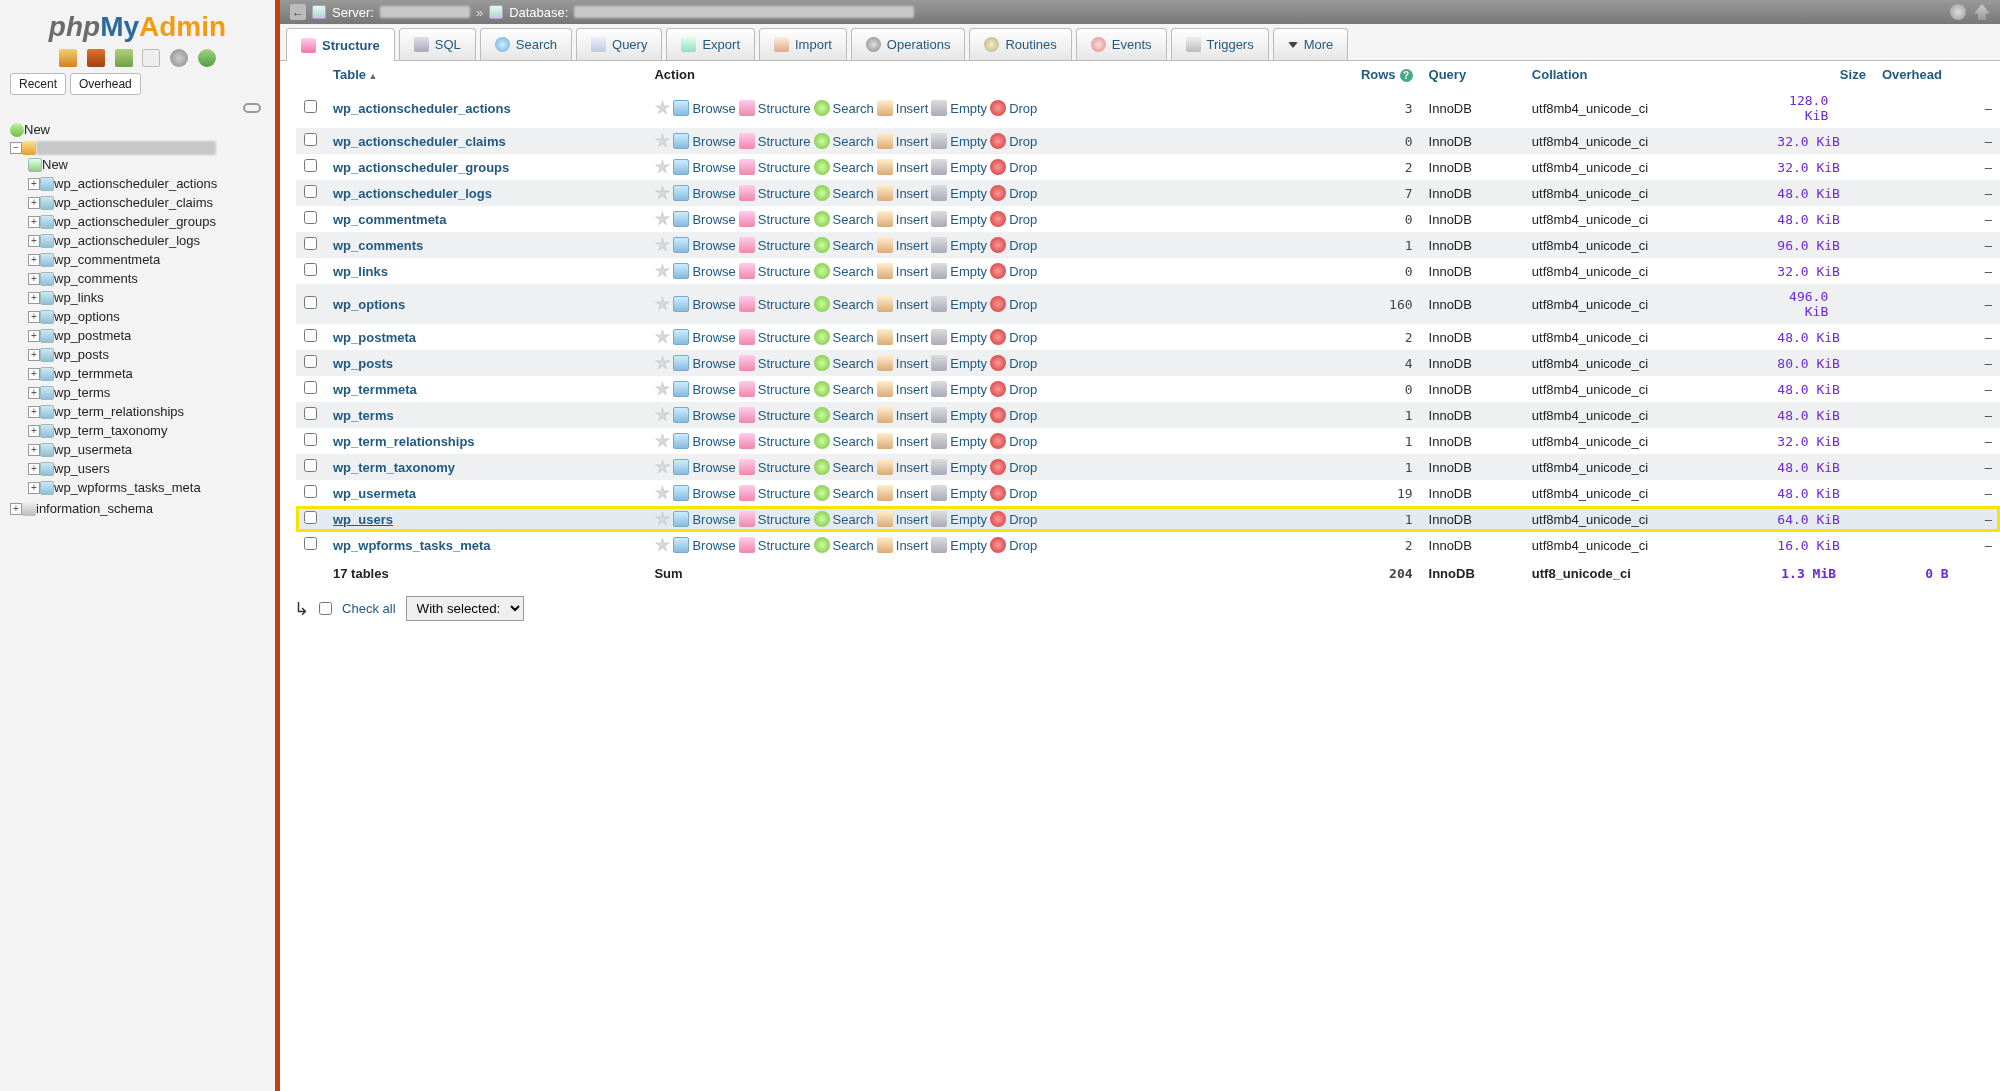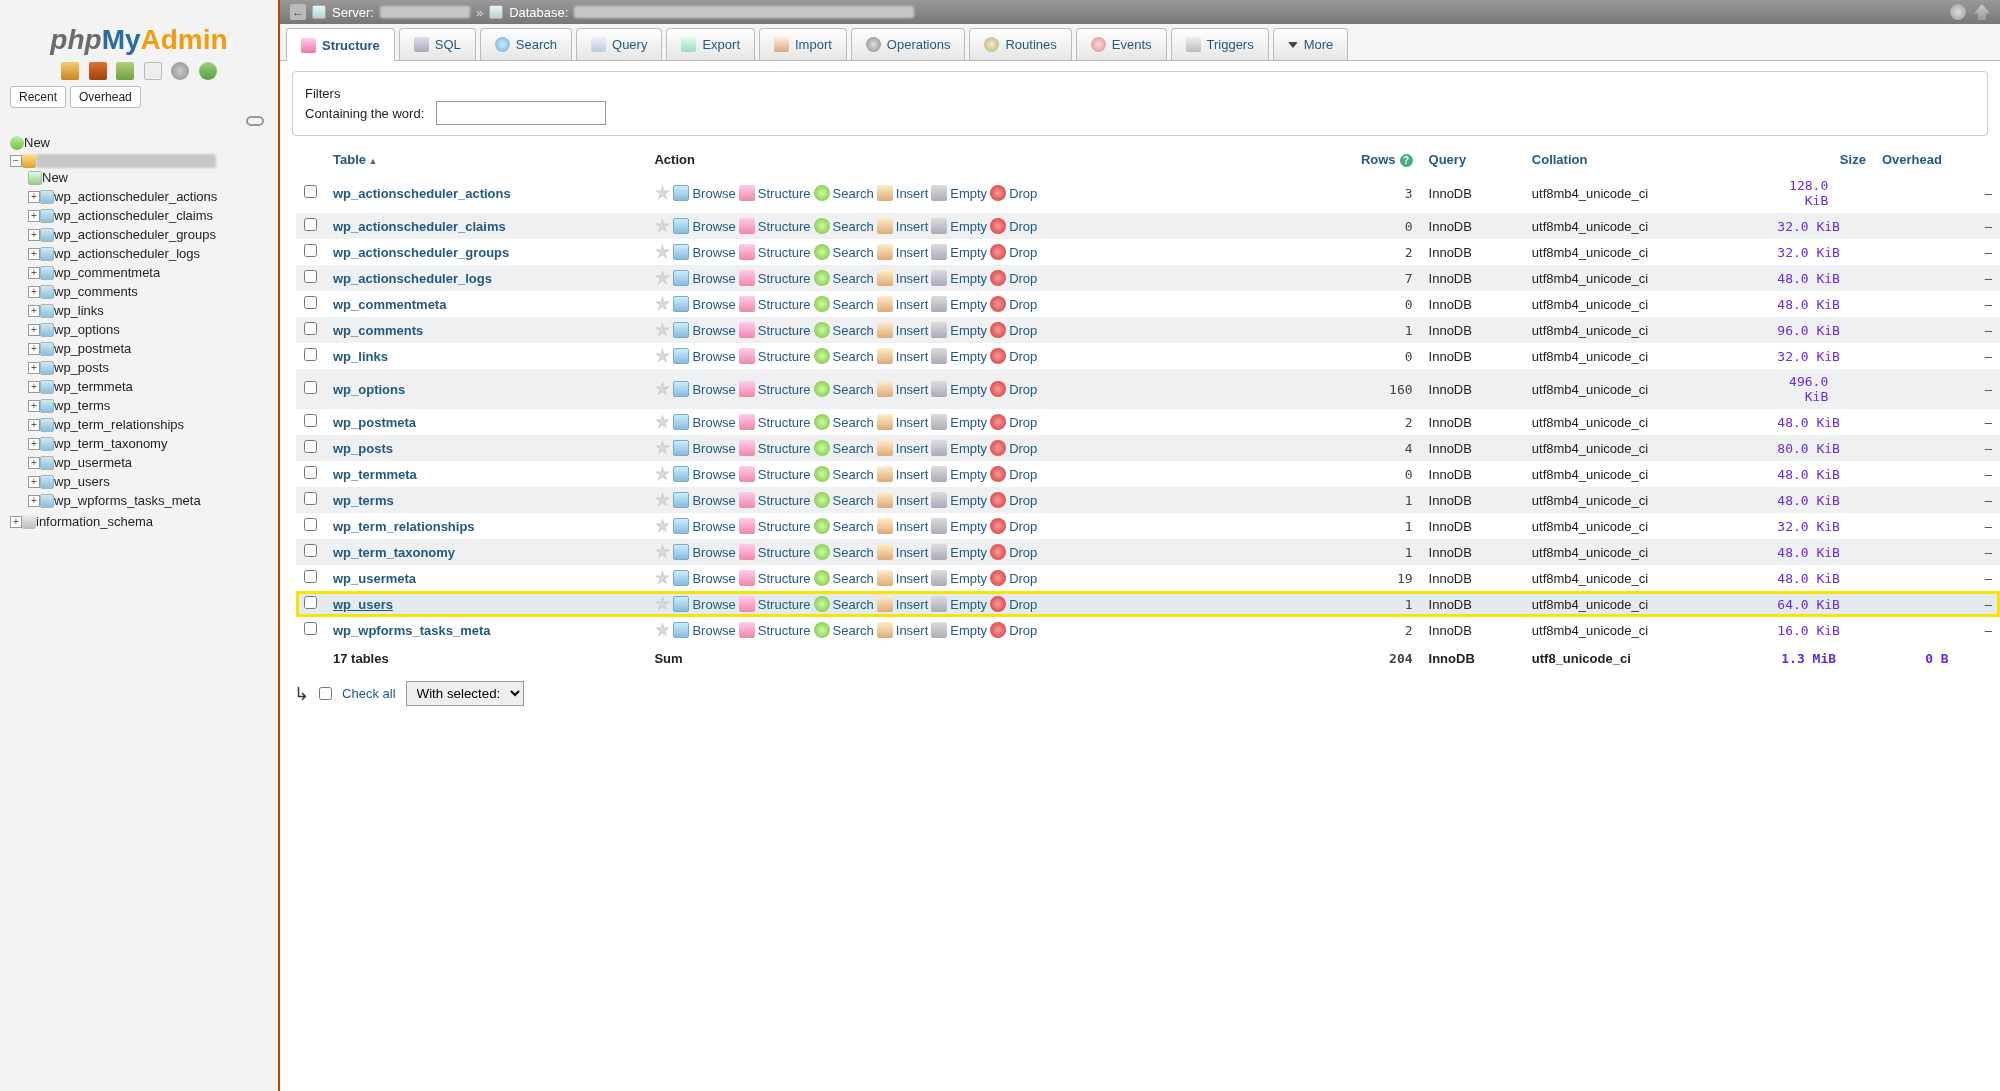--- a/index.html
+++ b/index.html
@@ -1,21 +1,21 @@
 <!DOCTYPE html>
 <html><head>
 <meta charset="utf-8">
 <style>
 * { box-sizing: border-box; margin: 0; padding: 0; }
 body { font-family: -apple-system, "Helvetica Neue", Arial, sans-serif; font-size: 13px; background: #fff; color: #222; }
 a { color: #235a81; text-decoration: none; }
 
 
 .app { display: flex; width: 100%; height: 100vh; }
-.sidebar { width: 280px; min-width: 280px; background: #f3f3f3; border-right: 2px solid #c2410c; padding: 20px 4px; overflow: auto; }
+.sidebar { width: 280px; min-width: 280px; background: #f3f3f3; border-right: 5px solid #c2410c; padding: 7px 4px; overflow: auto; }
 .main { flex: 1; display: flex; flex-direction: column; overflow: auto; }
 
 
 .logo { font-size: 28px; font-weight: bold; text-align: center; padding: 4px 0 6px; }
 .logo .p1 { color: #6b6b6b; font-style: italic; }
 .logo .p2 { color: #2b6b9e; }
 .logo .p3 { color: #f39c12; }
 .toolbar-icons { text-align: center; padding-bottom: 6px; }
 .toolbar-icons span { display: inline-block; width: 18px; height: 18px; margin: 0 3px; vertical-align: middle; }
 .i-home { background: linear-gradient(#f0d070,#d08020); border-radius:2px; }
@@ -290,29 +290,20 @@
       <div class="tab">
           <span class="mt-icon ico-triggers"></span>
           <span>Triggers</span>
         </div>
       <div class="tab">
           <span class="mt-icon ico-more"></span>
           <span>More</span>
         </div>
     </nav>
 
-    <div class="filters-wrap">
-      <div class="filters">
-        <span class="legend">Filters</span>
-        <div class="filter-row">
-          <label>Containing the word:</label>
-          <input type="text" style="">
-        </div>
-      </div>
-    </div>
 
     <table class="data">
       <thead>
         <tr>
           <th style="width:26px"></th>
           <th class="sortasc">Table</th>
           <th style="color:#222;font-weight:700;">Action</th>
           <th style="text-align:right"><span>Rows</span><span class="help">?</span></th>
           <th>Query</th>
           <th>Collation</th>

